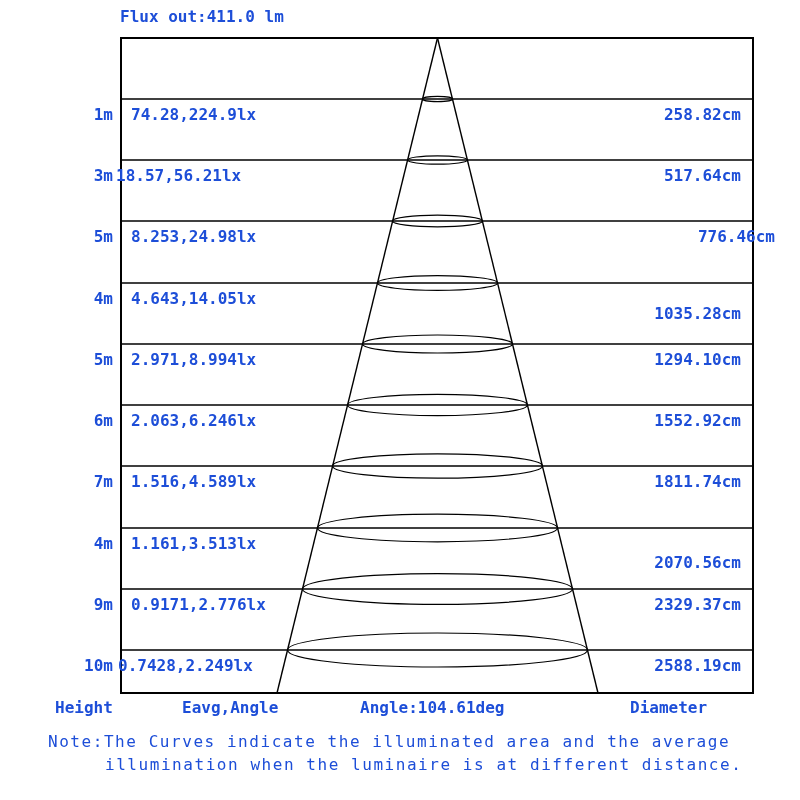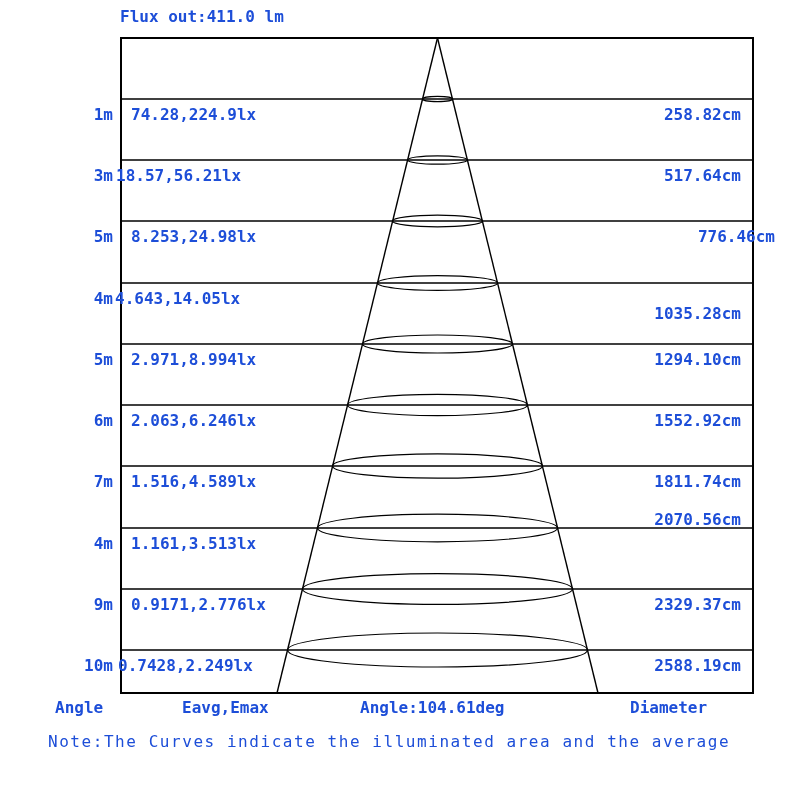--- a/index.html
+++ b/index.html
@@ -60,47 +60,48 @@
 
   <div class="txt txt-right" style="left:53px;top:168px;width:60px">3m</div>
   <div class="txt" style="left:116px;top:168px">18.57,56.21lx</div>
   <div class="txt txt-right" style="left:621px;top:168px;width:120px">517.64cm</div>
 
   <div class="txt txt-right" style="left:53px;top:229px;width:60px">5m</div>
   <div class="txt" style="left:131px;top:229px">8.253,24.98lx</div>
   <div class="txt txt-right" style="left:655px;top:229px;width:120px">776.46cm</div>
 
   <div class="txt txt-right" style="left:53px;top:291px;width:60px">4m</div>
-  <div class="txt" style="left:115px;top:291px">4.643,14.05lx</div>
+  <div class="txt" style="left:131px;top:291px">4.643,14.05lx</div>
   <div class="txt txt-right" style="left:621px;top:306px;width:120px">1035.28cm</div>
 
   <div class="txt txt-right" style="left:53px;top:352px;width:60px">5m</div>
   <div class="txt" style="left:131px;top:352px">2.971,8.994lx</div>
   <div class="txt txt-right" style="left:621px;top:352px;width:120px">1294.10cm</div>
 
   <div class="txt txt-right" style="left:53px;top:413px;width:60px">6m</div>
   <div class="txt" style="left:131px;top:413px">2.063,6.246lx</div>
   <div class="txt txt-right" style="left:621px;top:413px;width:120px">1552.92cm</div>
 
   <div class="txt txt-right" style="left:53px;top:474px;width:60px">7m</div>
   <div class="txt" style="left:131px;top:474px">1.516,4.589lx</div>
   <div class="txt txt-right" style="left:621px;top:474px;width:120px">1811.74cm</div>
 
   <div class="txt txt-right" style="left:53px;top:536px;width:60px">4m</div>
   <div class="txt" style="left:131px;top:536px">1.161,3.513lx</div>
-  <div class="txt txt-right" style="left:621px;top:512px;width:120px">2070.56cm</div>
+  <div class="txt txt-right" style="left:621px;top:555px;width:120px">2070.56cm</div>
 
   <div class="txt txt-right" style="left:53px;top:597px;width:60px">9m</div>
   <div class="txt" style="left:131px;top:597px">0.9171,2.776lx</div>
   <div class="txt txt-right" style="left:621px;top:597px;width:120px">2329.37cm</div>
 
   <div class="txt txt-right" style="left:53px;top:658px;width:60px">10m</div>
   <div class="txt" style="left:118px;top:658px">0.7428,2.249lx</div>
   <div class="txt txt-right" style="left:621px;top:658px;width:120px">2588.19cm</div>
 
-  <div class="txt" style="left:55px;top:700px">Angle</div>
-  <div class="txt" style="left:182px;top:700px">Eavg,Emax</div>
+  <div class="txt" style="left:55px;top:700px">Height</div>
+  <div class="txt" style="left:182px;top:700px">Eavg,Angle</div>
   <div class="txt" style="left:360px;top:700px">Angle:104.61deg</div>
   <div class="txt" style="left:630px;top:700px">Diameter</div>
 
   <div class="note-line" style="left:48px;top:734px">Note:The Curves indicate the illuminated area and the average</div>
+  <div class="note-line" style="left:105px;top:757px">illumination when the luminaire is at different distance.</div>
 
 </div>
 
 </body></html>

